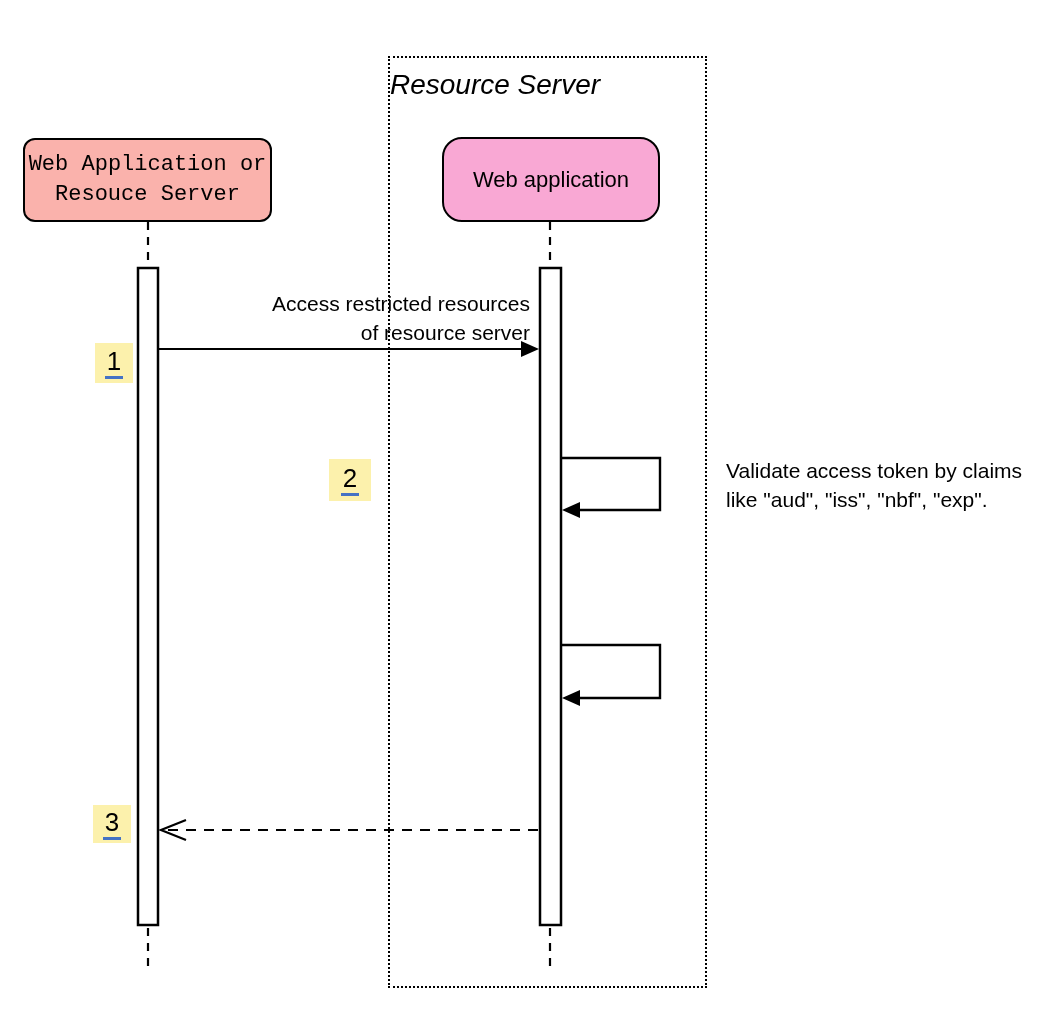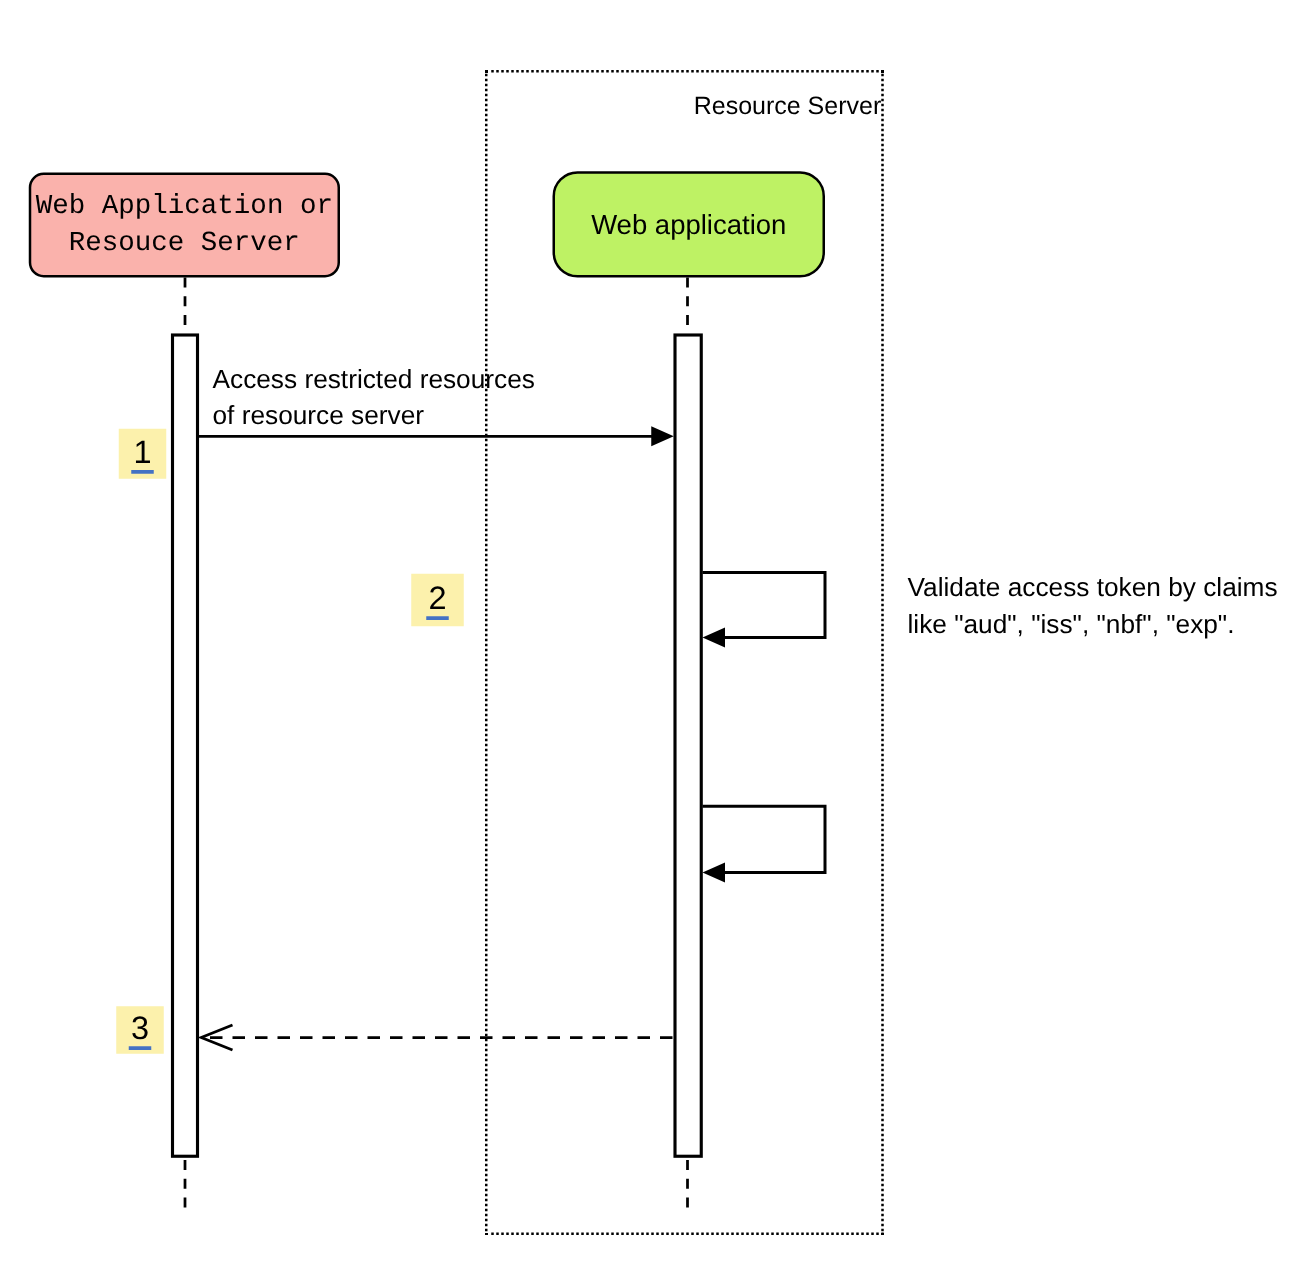--- a/index.html
+++ b/index.html
@@ -11,37 +11,37 @@
     color:#000000;
     overflow:hidden;
   }
   
   .frame{
     position:absolute;left:388px;top:56px;width:315px;height:928px;
     border:2px dotted #000000;
   }
   .frame-title{
     position:absolute;left:390px;top:70px;width:315px;
-    text-align:right;font-size:20px;line-height:30px;
+    text-align:left;font-size:28px;line-height:30px;font-style:italic;
   }
   
   .actor{
     position:absolute;
     border:2px solid #000000;
     display:flex;align-items:center;justify-content:center;
     text-align:center;font-size:22px;line-height:30px;
     white-space:pre-line;
   }
   .actor-left{left:23px;top:138px;width:245px;height:80px;border-radius:12px;}
   .actor-right{left:442px;top:137px;width:214px;height:81px;border-radius:20px;}
   
   .msg-label{
     position:absolute;font-size:21px;line-height:29px;white-space:pre-line;
   }
-  .msg-center{text-align:left;}
+  .msg-center{text-align:right;}
   .msg1{left:170px;top:289px;width:360px;}
   .loop1{left:706px;top:456px;width:372px;text-align:left;margin-left:20px;}
   .loop2{left:678px;top:627px;width:372px;text-align:left;}
   .msg3{left:170px;top:795px;width:360px;}
   
   .badge{
     position:absolute;
     display:flex;flex-direction:column;align-items:center;justify-content:center;
     font-size:26px;line-height:26px;
   }
@@ -79,21 +79,21 @@
 
     <polyline points="562,645 660,645 660,698 578,698" fill="none" stroke="#000" stroke-width="2.4"></polyline>
     <polygon points="562,698 580,690 580,706" fill="#000"></polygon>
 
     <line x1="538" y1="830" x2="165" y2="830" stroke="#000" stroke-width="2.2" stroke-dasharray="10,8"></line>
     <polyline points="186,820 161,830 186,840" fill="none" stroke="#000" stroke-width="2.2"></polyline>
   </svg>
 
   <div class="actor actor-left" style="background-color: rgb(250, 178, 172); font-family: Liberation Mono, monospace;">Web Application or
 Resouce Server</div>
-  <div class="actor actor-right" style="background-color: #bef264;">Web application</div>
+  <div class="actor actor-right" style="background-color: #f9a8d4;">Web application</div>
 
   <div class="msg-label msg-center msg1">Access restricted resources
 of resource server</div>
   <div class="msg-label loop1">Validate access token by claims
 like "aud", "iss", "nbf", "exp".</div>
 
   <div class="badge badge1" style="background-color: rgb(252, 241, 172);">
     <span class="num">1</span>
     <span class="ul" style="background-color: rgb(68, 114, 196);"></span>
   </div>

